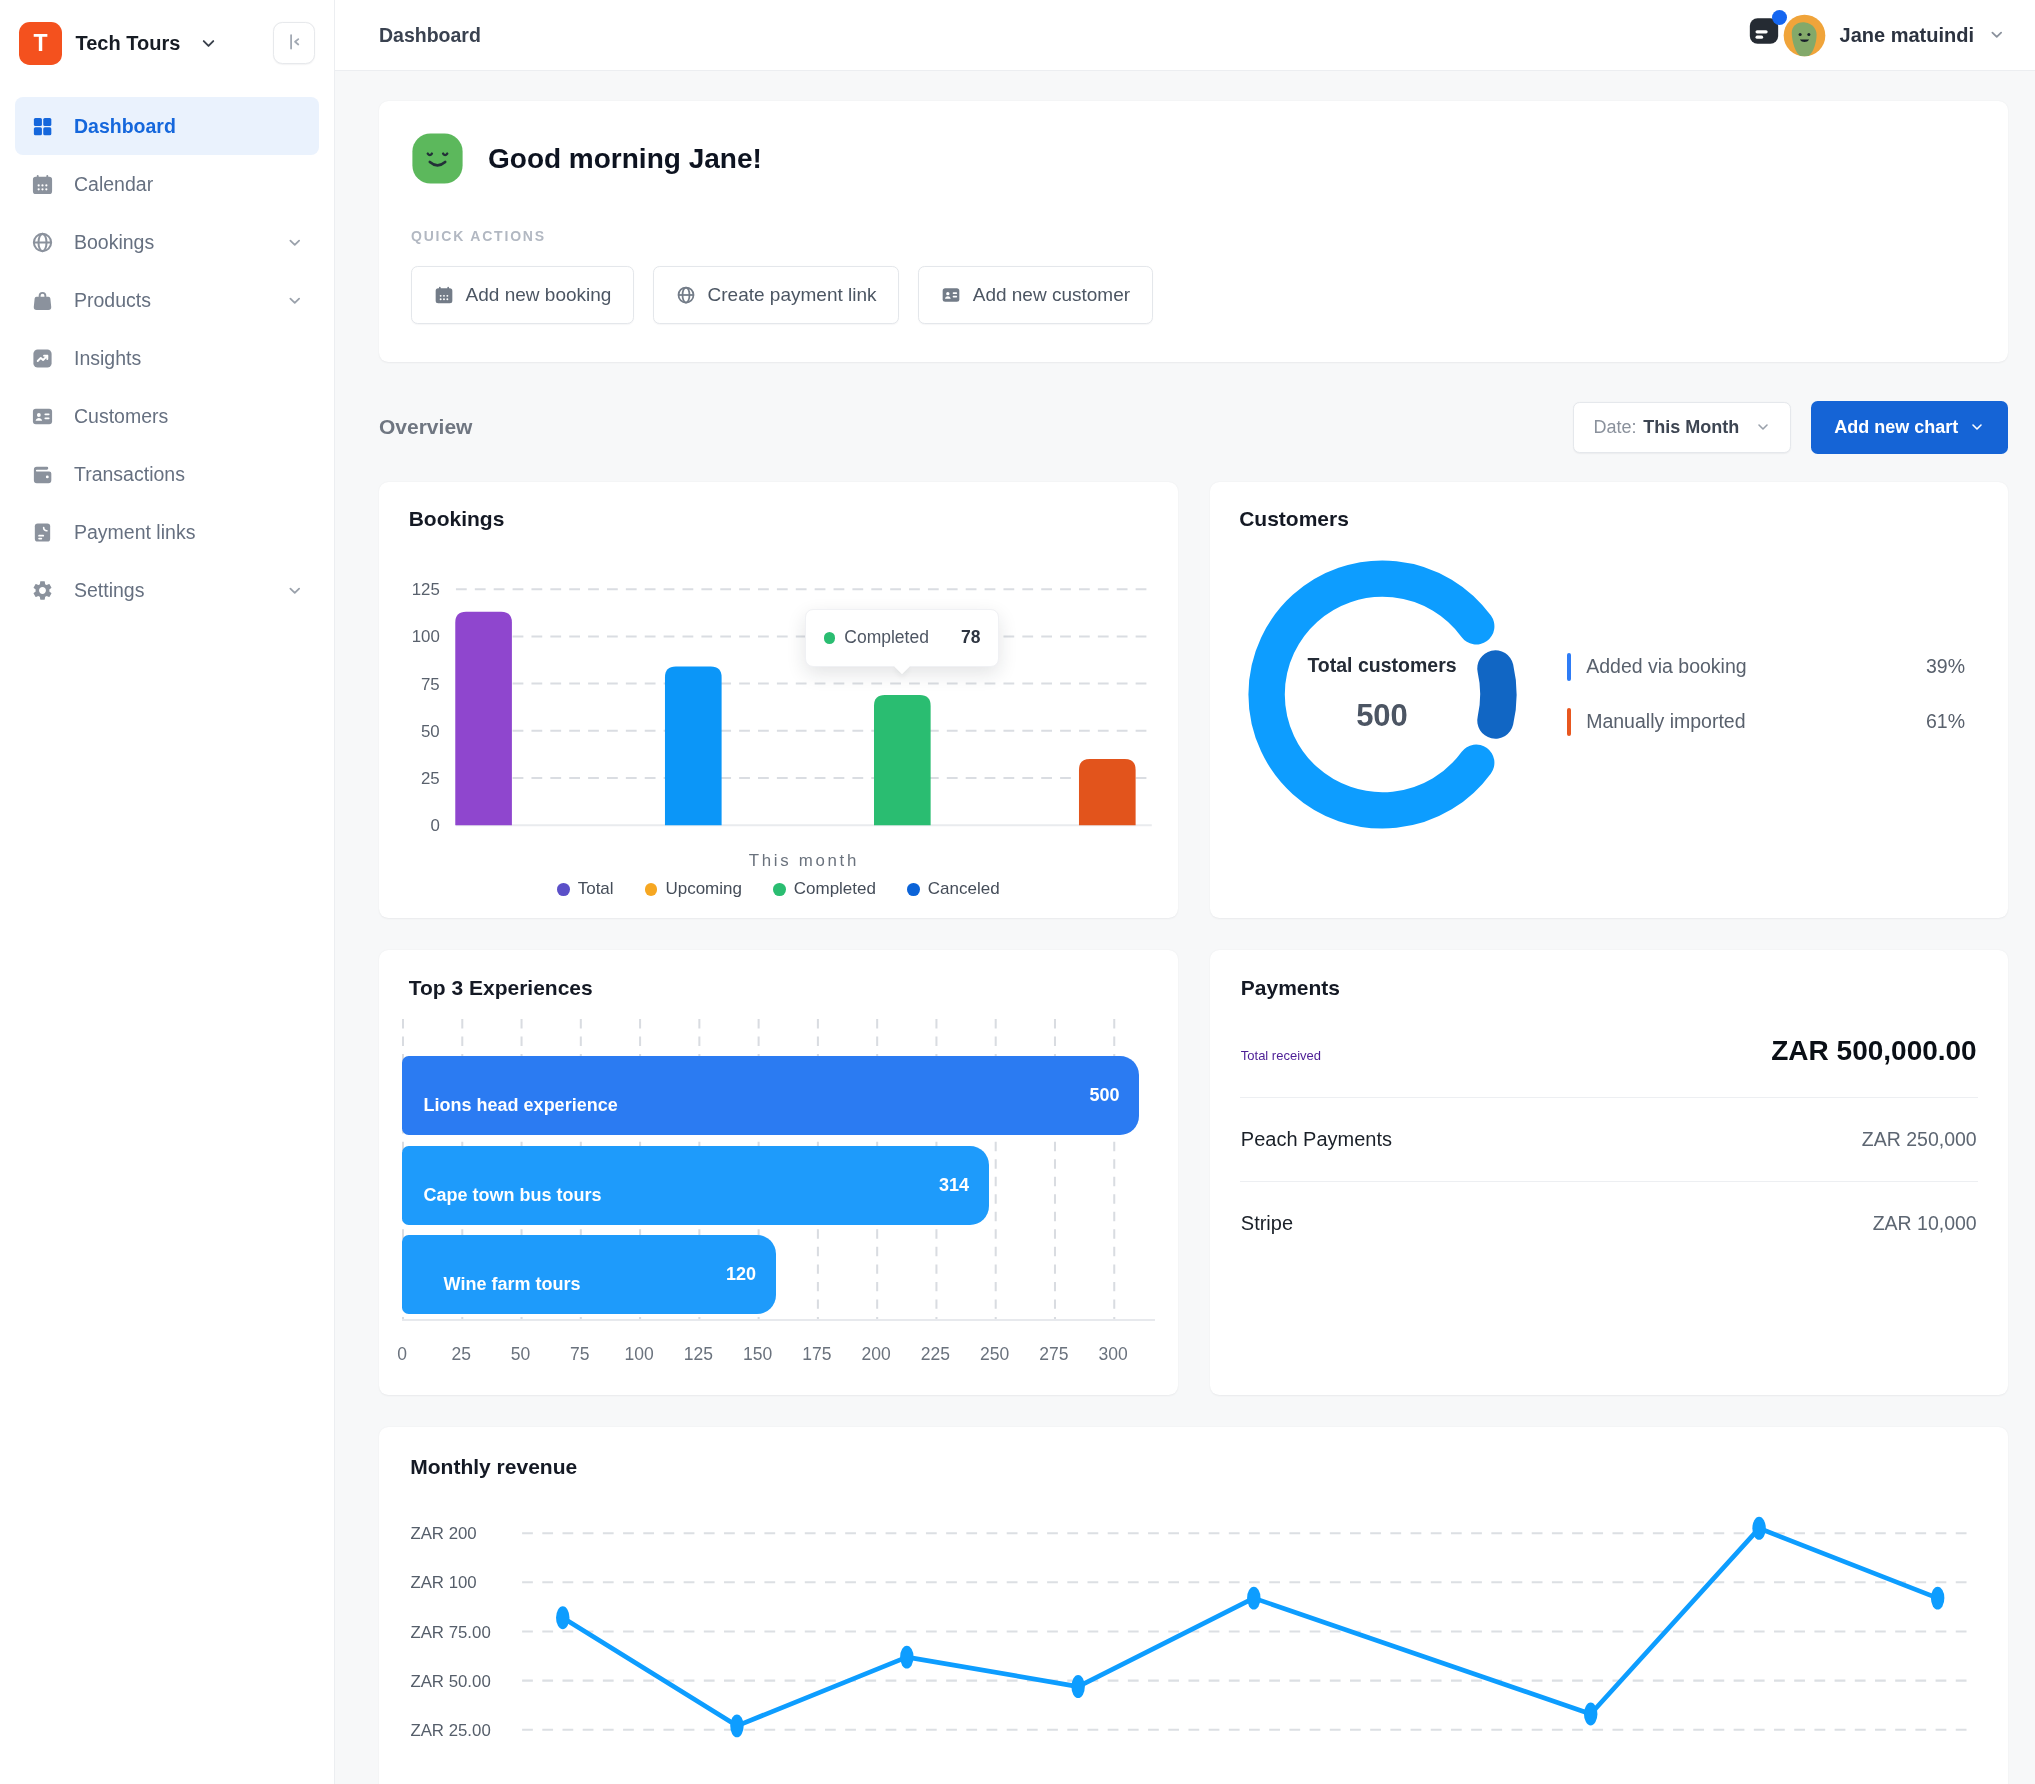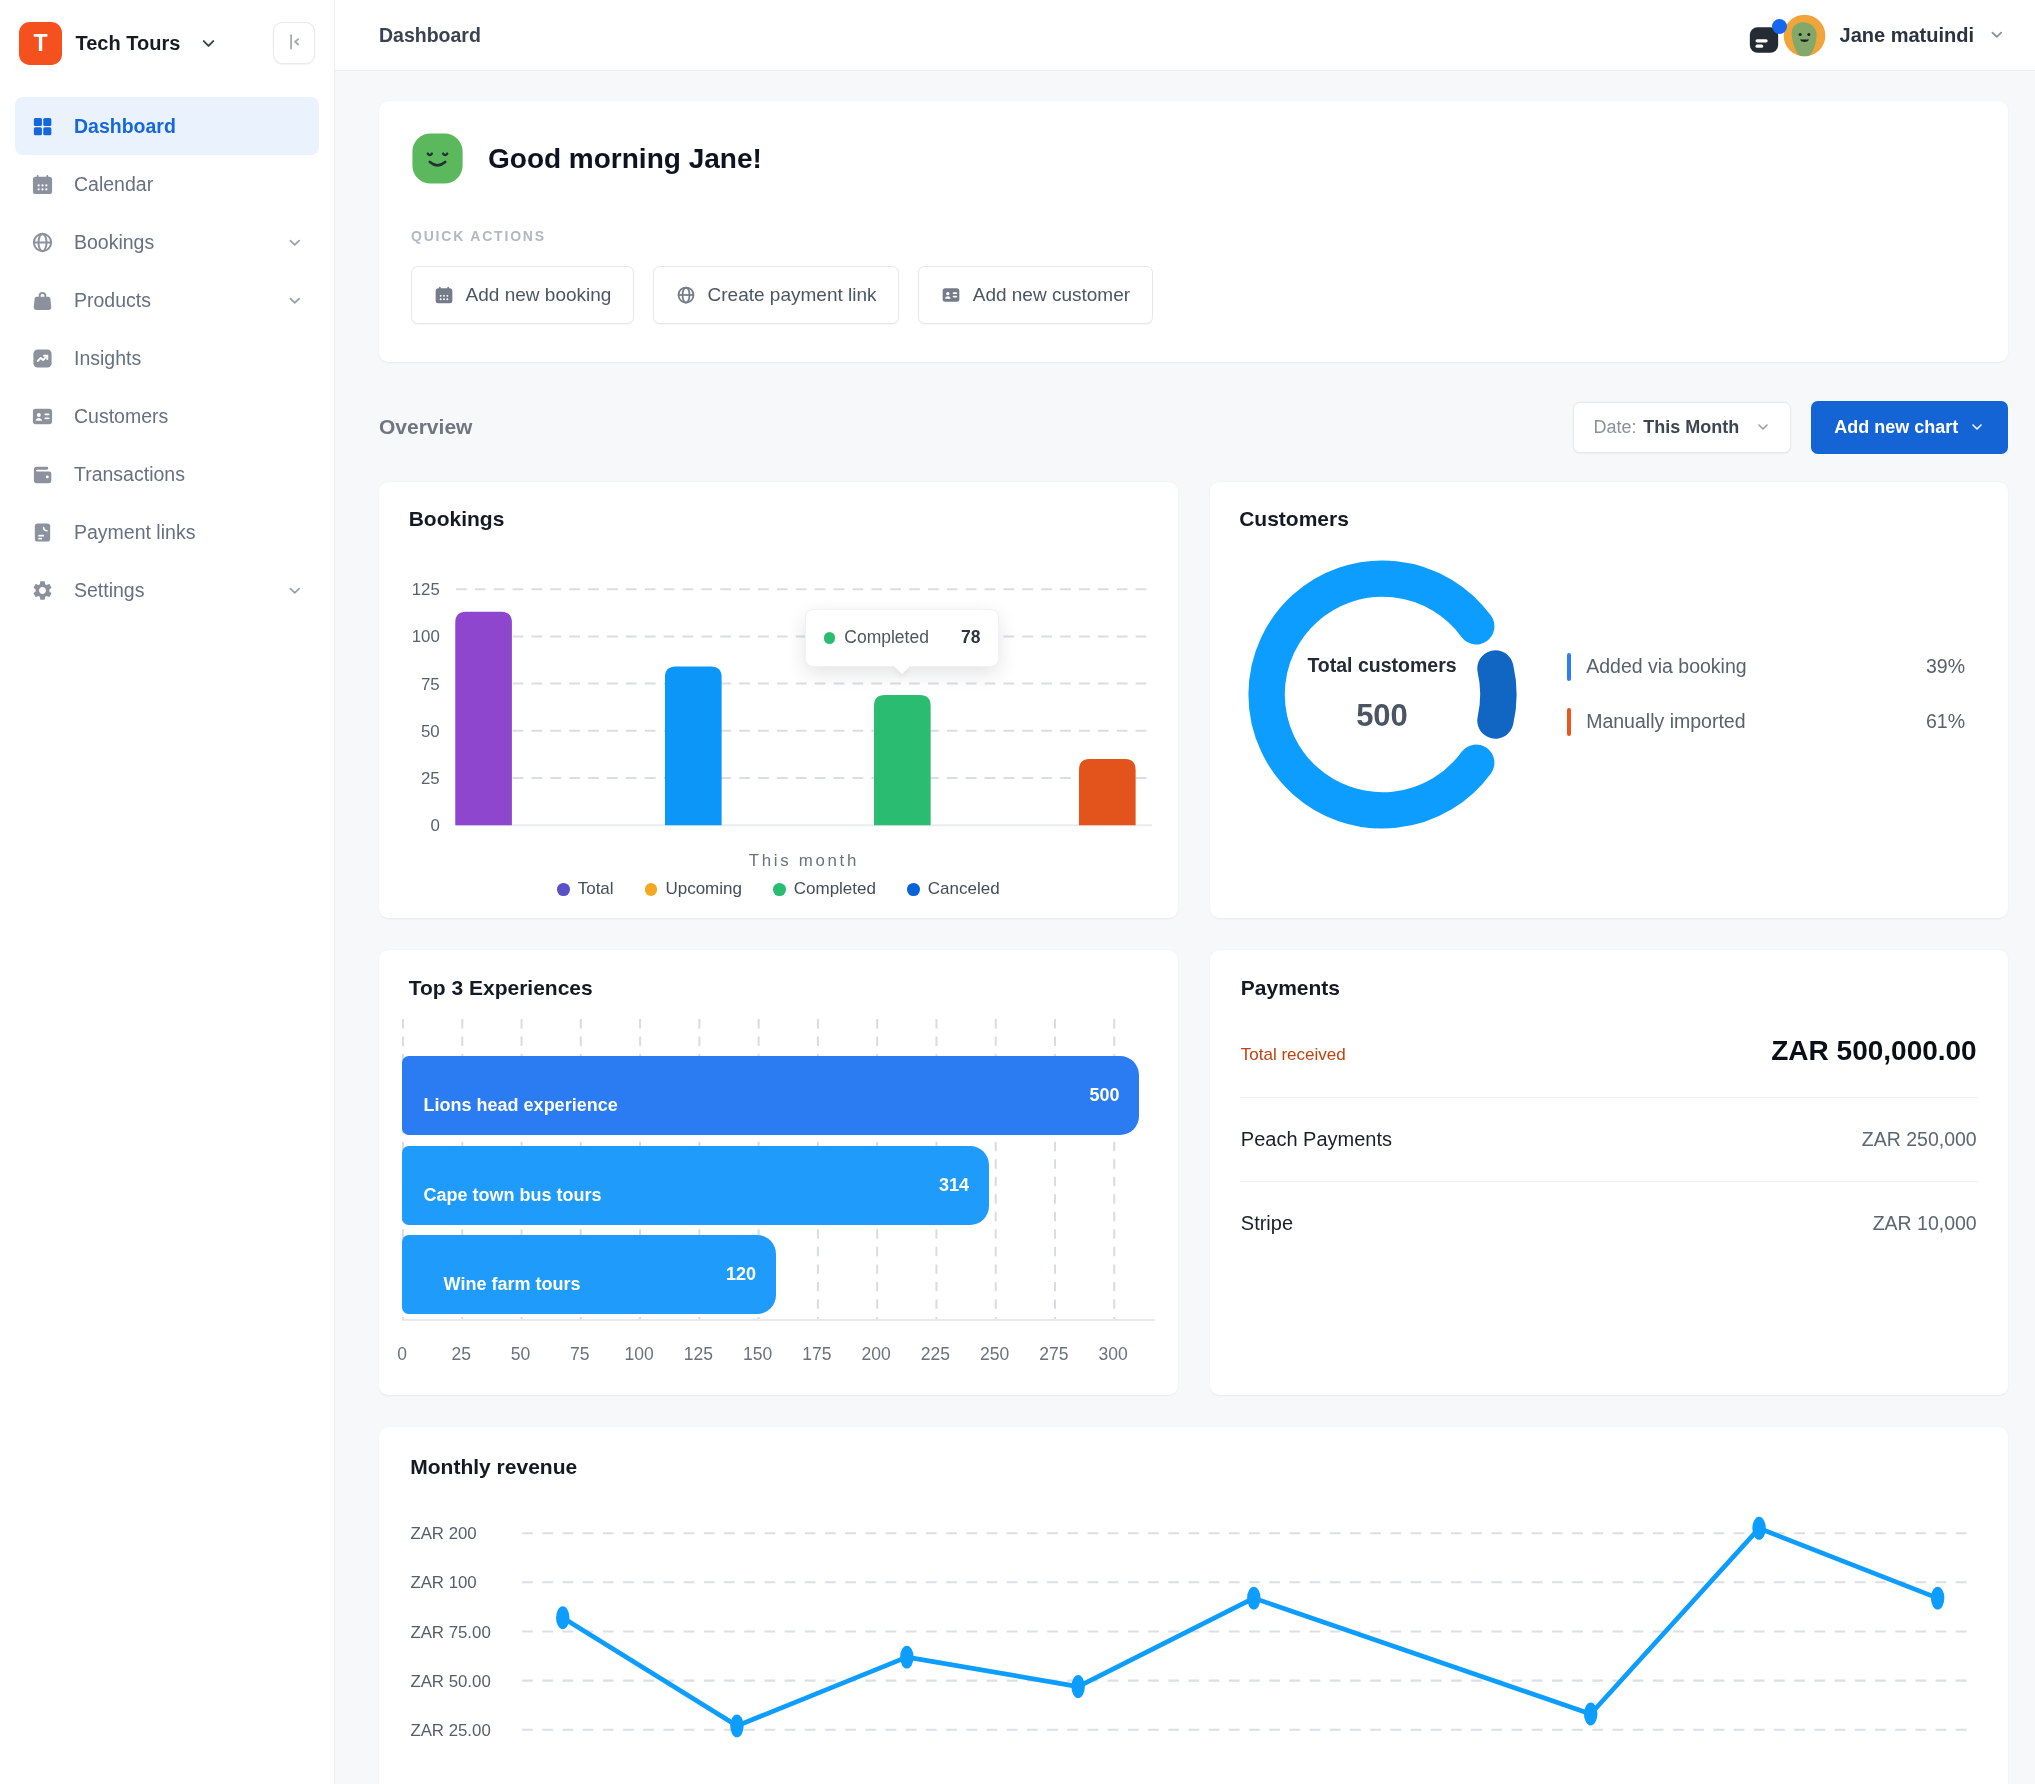--- a/index.html
+++ b/index.html
@@ -21,21 +21,21 @@
   .nav-icon svg { width:100%; height:100%; }
   .nav-item.active { background:#eaf2fd; color:#1567dc; font-weight:600; }
   .nav-item.active .nav-icon { color:#1567dc; }
   .nav-chev { margin-left:auto; width:17.5px; height:17.5px; color:#9aa1ab; display:flex; }
   .nav-chev svg { width:100%; height:100%; }
 
   
   .main { flex:1; min-width:0; display:flex; flex-direction:column; }
   header { height:71px; flex-shrink:0; background:#fff; border-bottom:0.7px solid #eceef1; display:flex; align-items:center; padding:0 30px 0 44px; }
   .page-title { font-size:19.5px; font-weight:600; color:#3a4250; }
-  .top-right { margin-left:auto; display:flex; align-items:flex-end; gap:1px; }
+  .top-right { margin-left:auto; display:flex; align-items:flex-start; gap:1px; }
   .notif { position:relative; width:36px; height:34px; cursor:pointer; }
   .notif svg { width:100%; height:100%; }
   .notif-dot { position:absolute; top:-3.4px; right:-4.7px; width:15px; height:15px; border-radius:50%; background:#1566f0; }
   .avatar { width:43px; height:43px; display:flex; }
   .user-menu { display:flex; align-items:center; gap:13.5px; cursor:pointer; }
   .user-name { font-size:20px; font-weight:600; color:#2c3340; }
   .user-chev { width:17.5px; height:17.5px; color:#8a919c; display:flex; }
 
   .content { padding:0 27px 0 44px; }
   .card { background:#fff; border-radius:9.4px; box-shadow:0 0.7px 2px rgba(16,24,40,.06); }
@@ -96,21 +96,21 @@
   .hbar { position:absolute; left:0; height:79px; border-radius:6.7px 19px 19px 6.7px; display:flex; align-items:center; color:#fff; }
   .hbar-label { font-size:18px; padding-left:21.6px; font-weight:700;margin-top:20px; }
   .hbar-val { position:absolute; right:20px; font-size:18px; font-weight:600; }
   .h-base { position:absolute; top:300px; left:0; right:0; height:2px; background:#e7e9ed; }
   .h-ticks { position:absolute; top:325px; left:0; right:0; height:27px; }
   .h-ticks span { position:absolute; transform:translateX(-50%); font-size:17.5px; color:#6a727d; }
 
   
   .pay-card { padding:25.6px 30px; }
   .pay-total { display:flex; align-items:baseline; margin-top:35px; padding:0 1.3px; }
-  .pt-label { font-size:17px; color:#c2410c; }
+  .pt-label { font-size:13px; color:#4c1d95; }
   .pt-value { margin-left:auto; font-size:28px; font-weight:800; color:#0a0f16; }
   .pay-rows { margin-top:30px; }
   .pay-row { display:flex; align-items:center; padding:30px 1.3px; border-top:0.7px solid #edeff2; }
   .pr-name { font-size:20px; color:#1a2028; font-weight:400; }
   .pr-amt { margin-left:auto; font-size:19.5px; color:#5d6672; }
 
   
   .rev-card { margin-top:32px; padding:28px 30px 0; }
   .rev-svg { margin-top:30px; }
 </style>

